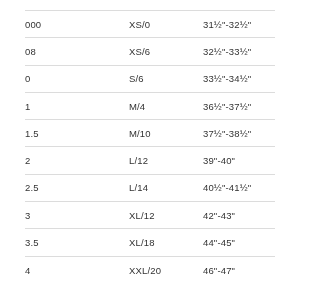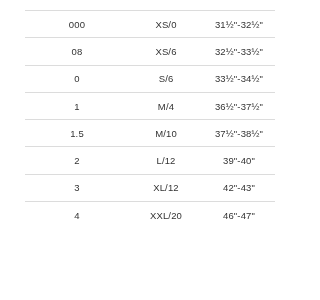--- a/index.html
+++ b/index.html
@@ -32,21 +32,20 @@
   }
 
   table.size-chart tr {
     height: 27.3px;
   }
 
   table.size-chart tr > td {
     border-top: 1px solid #dcdcdc;
     font-size: 9.5px;
     color: #333333;
-    text-align: center;
     vertical-align: middle;
     padding: 0;
     letter-spacing: 0.15px;
     white-space: nowrap;
   }
 
   table.size-chart col.c-size   { width: 104px; }
   table.size-chart col.c-alpha  { width: 74px; }
   table.size-chart col.c-meas   { width: 72px; }
 </style>
@@ -85,23 +84,33 @@
         <td>1.5</td>
         <td>M/10</td>
         <td>37½"-38½"</td>
       </tr>
       <tr>
         <td>2</td>
         <td>L/12</td>
         <td>39"-40"</td>
       </tr>
       <tr>
+        <td>2.5</td>
+        <td>L/14</td>
+        <td>40½"-41½"</td>
+      </tr>
+      <tr>
         <td>3</td>
         <td>XL/12</td>
         <td>42"-43"</td>
+      </tr>
+      <tr>
+        <td>3.5</td>
+        <td>XL/18</td>
+        <td>44"-45"</td>
       </tr>
       <tr>
         <td>4</td>
         <td>XXL/20</td>
         <td>46"-47"</td>
       </tr>
     </tbody>
   </table>
 </div>
 

